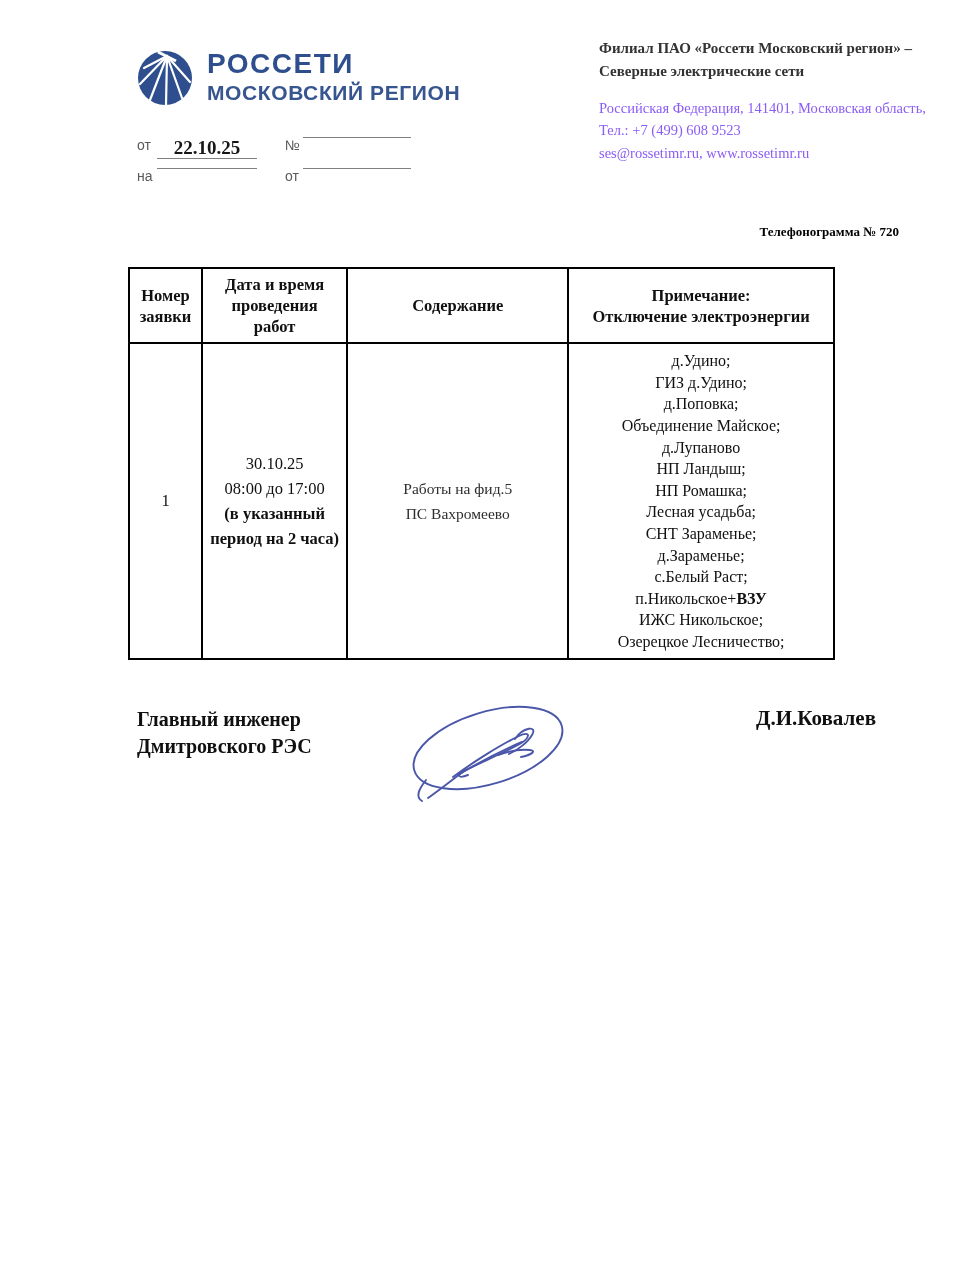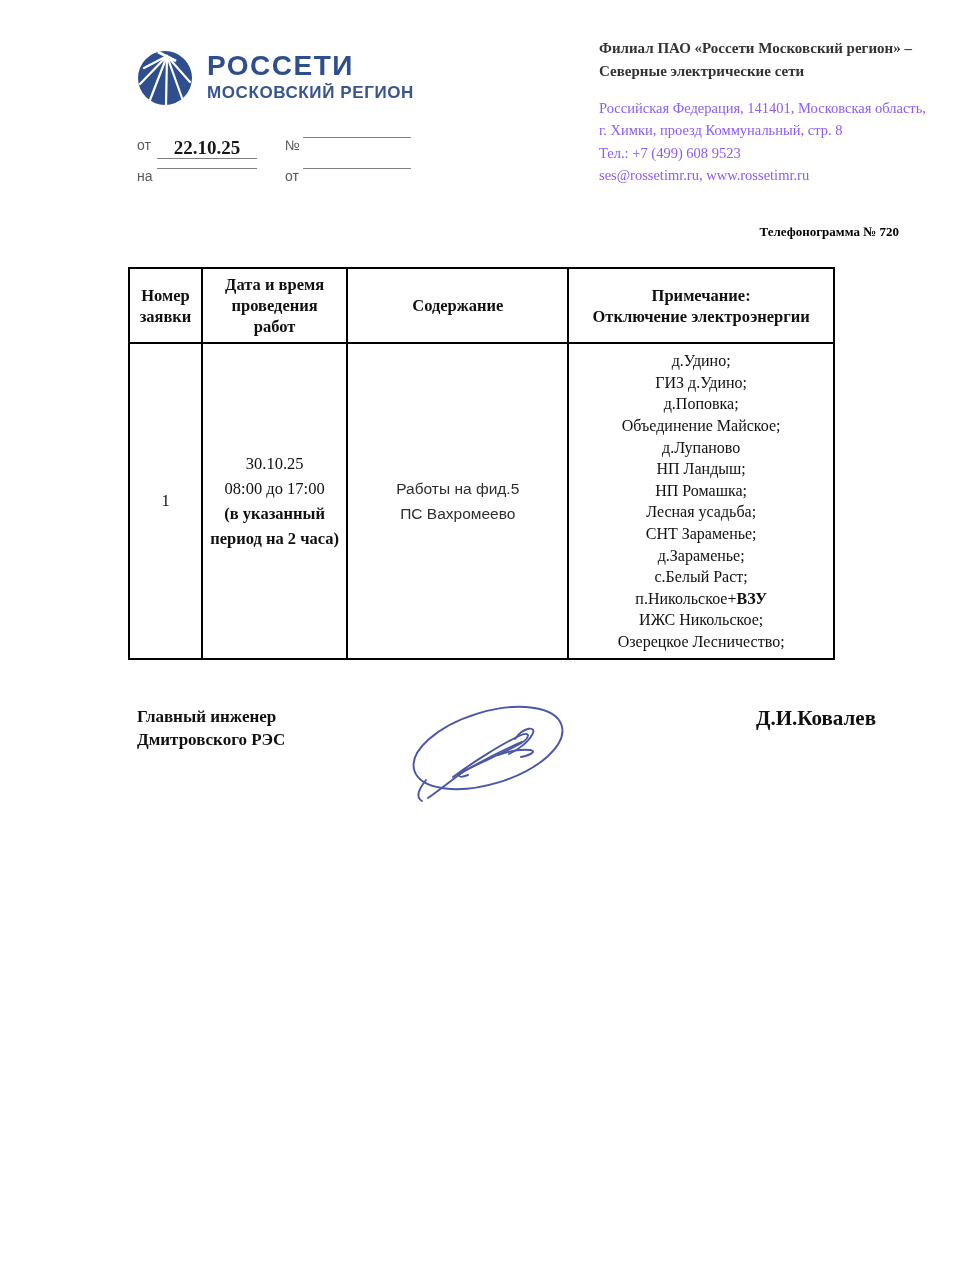--- a/index.html
+++ b/index.html
@@ -4,21 +4,21 @@
 <style>
   html,body{margin:0;padding:0;background:#ffffff;}
   .page{position:relative;width:956px;height:1280px;background:#ffffff;overflow:hidden;
         font-family:"Liberation Serif", serif;color:#101010;}
 
   
   .logo{position:absolute;left:136px;top:48px;display:flex;align-items:center;}
   .logo-icon{width:58px;height:58px;flex:0 0 auto;}
   .logo-text{margin-left:13px;font-family:"Liberation Sans", sans-serif;color:#2e4e8e;}
   .logo-line1{font-weight:bold;font-size:28px;letter-spacing:1.5px;line-height:1.05;}
-  .logo-line2{font-weight:bold;font-size:17px;letter-spacing:0.6px;color:#37558f;margin-top:2px;}
+  .logo-line2{font-weight:bold;font-size:21px;letter-spacing:0.6px;color:#37558f;margin-top:2px;}
 
   
   .letterhead{position:absolute;left:599px;top:37px;width:330px;
               font-family:Liberation Serif, serif;color:#3d3d3d;}
   .lh-bold{font-weight:bold;font-size:15px;line-height:1.55;color:#333;}
   .lh-addr{margin-top:13px;font-size:14.5px;line-height:1.56;color:#8b5cf6;}
 
   
   .fields{position:absolute;left:137px;top:137px;font-family:"Liberation Sans", sans-serif;}
   .f-row{display:flex;align-items:flex-start;height:22px;margin-bottom:9px;}
@@ -35,25 +35,25 @@
 
   
   .tg{position:absolute;left:128px;top:267px;width:707px;border-collapse:collapse;}
   .tg th,.tg td{border:2px solid #000;text-align:center;}
   .tg th{font-weight:bold;font-size:16.5px;line-height:1.28;padding:5px 4px;
          white-space:pre-line;vertical-align:middle;height:62px;}
   .tg td{vertical-align:middle;padding:2px 6px;height:310px;margin-top:24px;}
   .td-number{font-size:16.5px;}
   .td-date{font-size:16.5px;line-height:25px;}
   .td-date .bold-note{font-weight:bold;}
-  .td-content{font-family:Liberation Sans, sans-serif;font-size:15.5px;line-height:25px;color:#2e2e2e;}
+  .td-content{font-family:Liberation Serif, serif;font-size:15.5px;line-height:25px;color:#2e2e2e;}
   .td-note{font-size:16px;line-height:21.6px;padding:3px 4px;}
 
   
-  .sig-role{position:absolute;left:137px;top:706px;font-weight:bold;font-size:17px;line-height:1.35;}
+  .sig-role{position:absolute;left:137px;top:706px;font-weight:bold;font-size:20px;line-height:1.35;}
   .sig-name{position:absolute;right:80px;top:706px;font-weight:bold;font-size:21px;}
   .sig-image{position:absolute;left:398px;top:692px;width:200px;height:130px;}
 </style>
 </head>
 <body>
 
 <div class="page">
 
   <div class="logo">
     <svg class="logo-icon" viewBox="0 0 58 58">
@@ -74,21 +74,20 @@
     </div>
   </div>
 
   <div class="letterhead">
     <div class="lh-bold">
       <div>Филиал ПАО «Россети Московский регион» –</div>
       <div>Северные электрические сети</div>
     </div>
     <div class="lh-addr">
       <div>Российская Федерация, 141401, Московская область,</div>
-      <div>г. Химки, проезд Коммунальный, стр. 8</div>
       <div>Тел.: +7 (499) 608 9523</div>
       <div>ses@rossetimr.ru, www.rossetimr.ru</div>
     </div>
   </div>
 
   <div class="fields">
     <div class="f-row">
       <span class="f-label">от</span>
       <span class="f-line">22.10.25</span>
       <span class="f-label-2">№</span>

